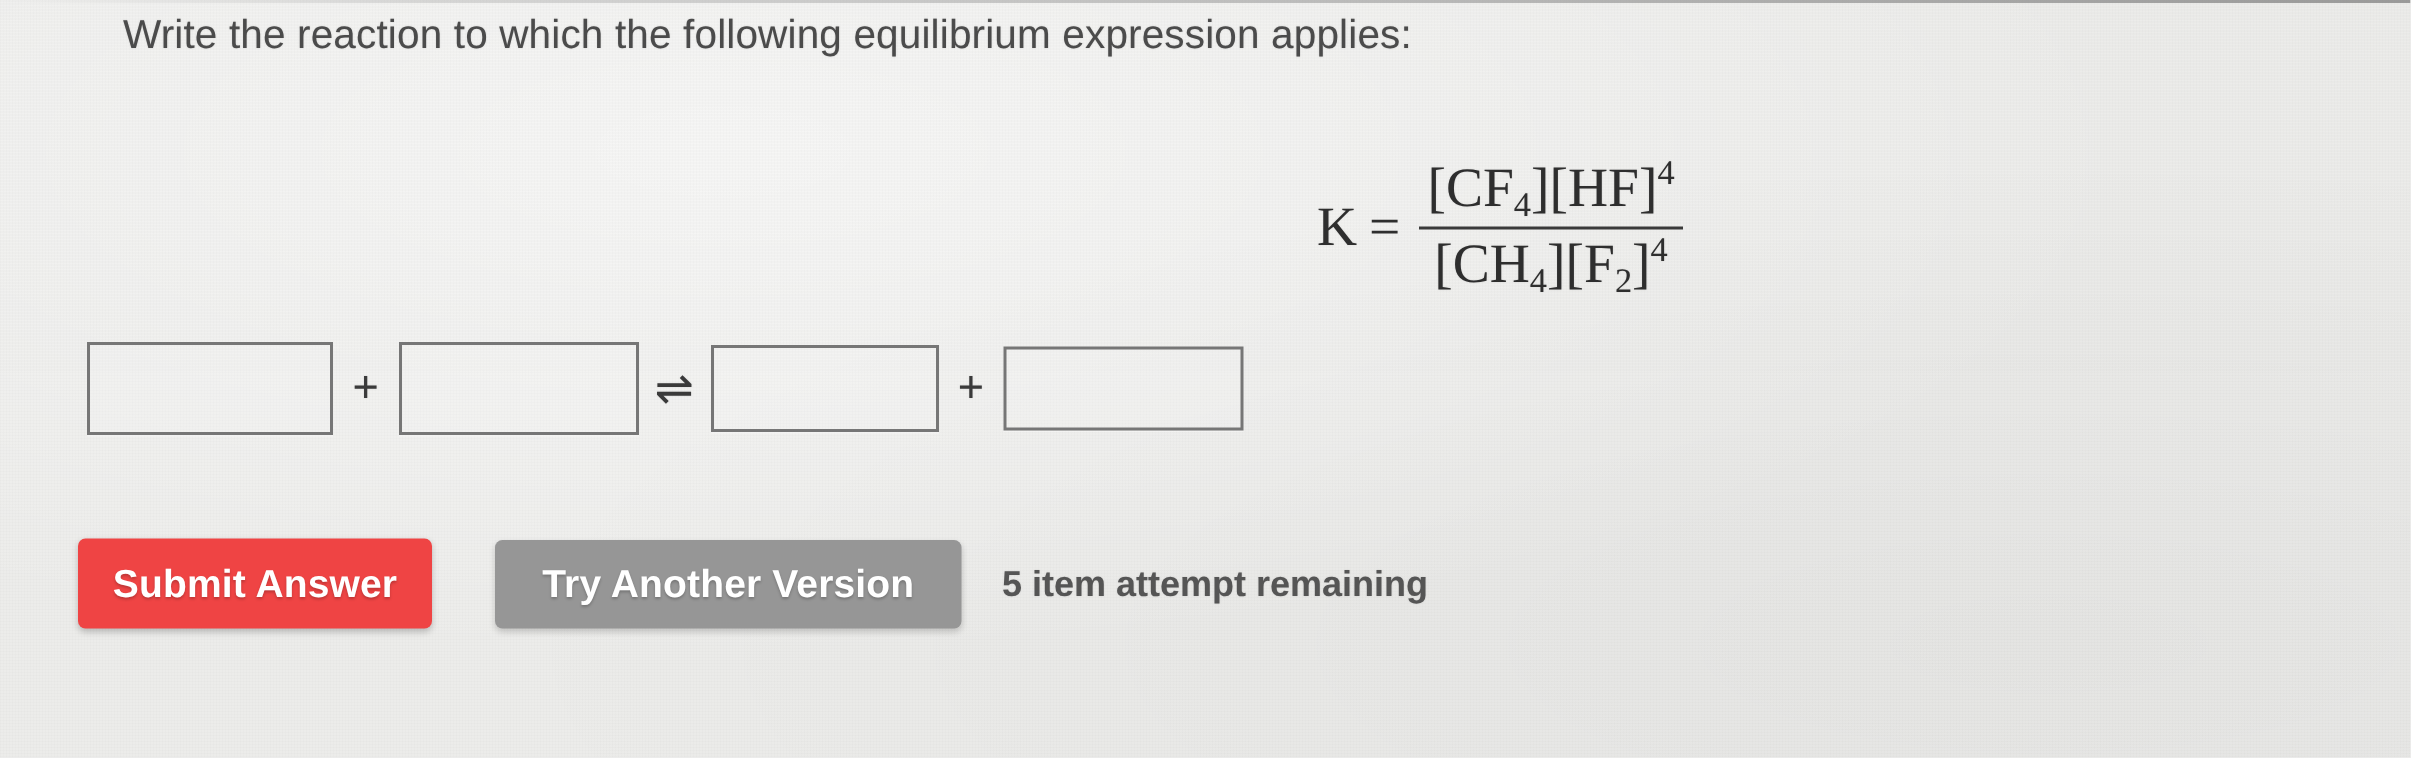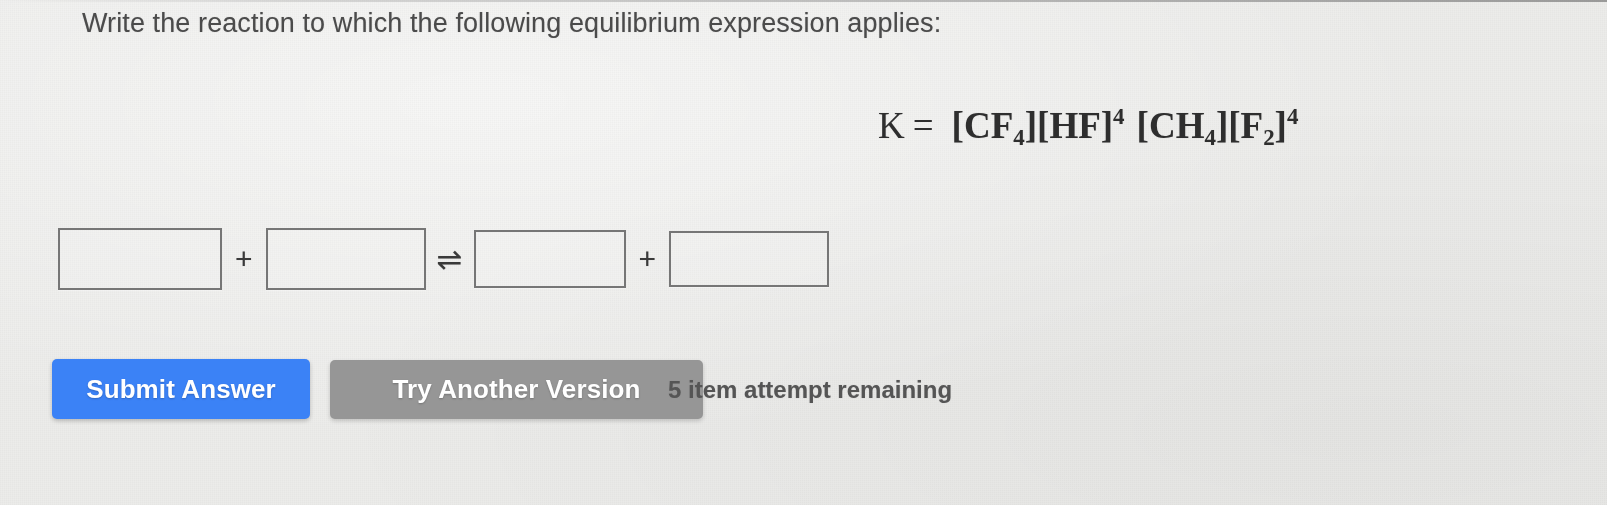--- a/index.html
+++ b/index.html
@@ -64,23 +64,22 @@
     padding-right: 8px;
     text-shadow: 0 0 1px rgba(120,120,120,0.3);
   }
   .kexpr .keq {
     font-size: 37px;
     line-height: 1;
     padding-right: 12px;
   }
   .frac {
     display: inline-flex;
-    flex-direction: row;
-    align-items: center;
-    font-weight: bold;
+    flex-direction: column;
+    align-items: center;
   }
   .frac .num, .frac .den {
     font-size: 37px;
     line-height: 1.18;
     white-space: nowrap;
     padding: 0 6px;
     text-shadow: 0 0 1px rgba(120,120,120,0.28);
   }
   .frac .bar {
     width: 100%;
@@ -147,29 +146,29 @@
     letter-spacing: 0.1px;
     cursor: pointer;
     display: flex;
     align-items: center;
     justify-content: center;
     text-shadow: 0 1px 2px rgba(0,0,0,0.22);
   }
   .btn-submit {
     left: 52px;
     top: 359px;
-    width: 258px;
+    width: 236px;
     height: 60px;
-    background: #3b82f6;
+    background: #ef4444;
     box-shadow: 0 2px 4px rgba(0,0,0,0.22);
   }
   .btn-another {
     left: 330px;
     top: 360px;
-    width: 373px;
+    width: 311px;
     height: 59px;
     background: #969696;
     box-shadow: 0 2px 4px rgba(0,0,0,0.18);
   }
 
   .attempts {
     position: absolute;
     left: 668px;
     top: 376px;
     font-size: 24px;

